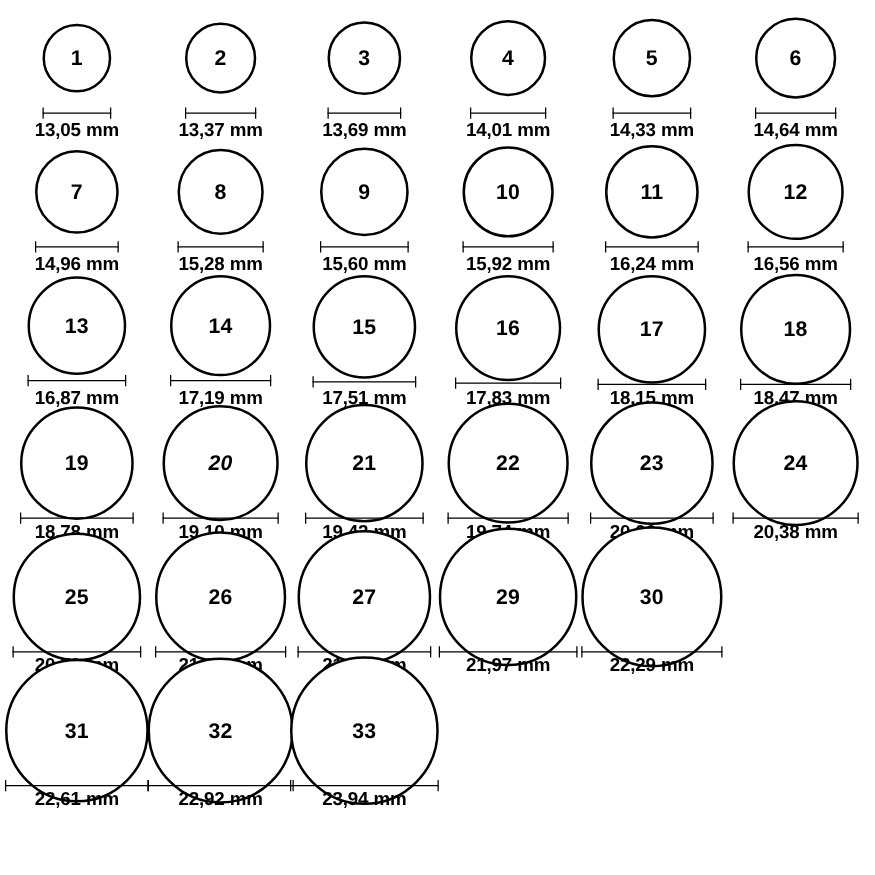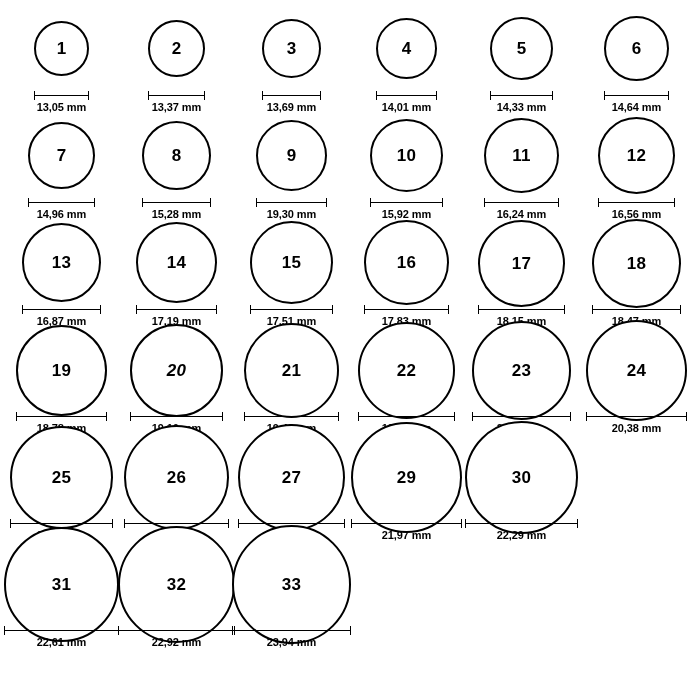--- a/index.html
+++ b/index.html
@@ -75,21 +75,21 @@
     content: "";
     position: absolute;
     top: -4px;
     width: 1px;
     height: 9px;
     background: #000;
   }
   .measure .bar::before { left: 0; }
   .measure .bar::after { right: 0; }
   .label {
-    font-size: 11px;
+    font-size: 15px;
     font-weight: bold;
     margin-top: 2px;
     white-space: nowrap;
     letter-spacing: -0.1px;
   }
 </style>
 </head>
 <body>
 
 <div class="sizer-chart">
@@ -187,21 +187,21 @@
     </div>
     <div class="cell">
       <div class="circle-wrap">
         <div class="ring" style="width:71px;height:71px;">
           <span class="ring-num">9</span>
         </div>
       </div>
       <div class="measure">
           <div class="bar" style="width:71px;"></div>
         </div>
-      <div class="label">19,30 mm</div>
+      <div class="label">15,60 mm</div>
     </div>
     <div class="cell">
       <div class="circle-wrap">
         <div class="ring" style="width:73px;height:73px;">
           <span class="ring-num">10</span>
         </div>
       </div>
       <div class="measure">
           <div class="bar" style="width:73px;"></div>
         </div>

